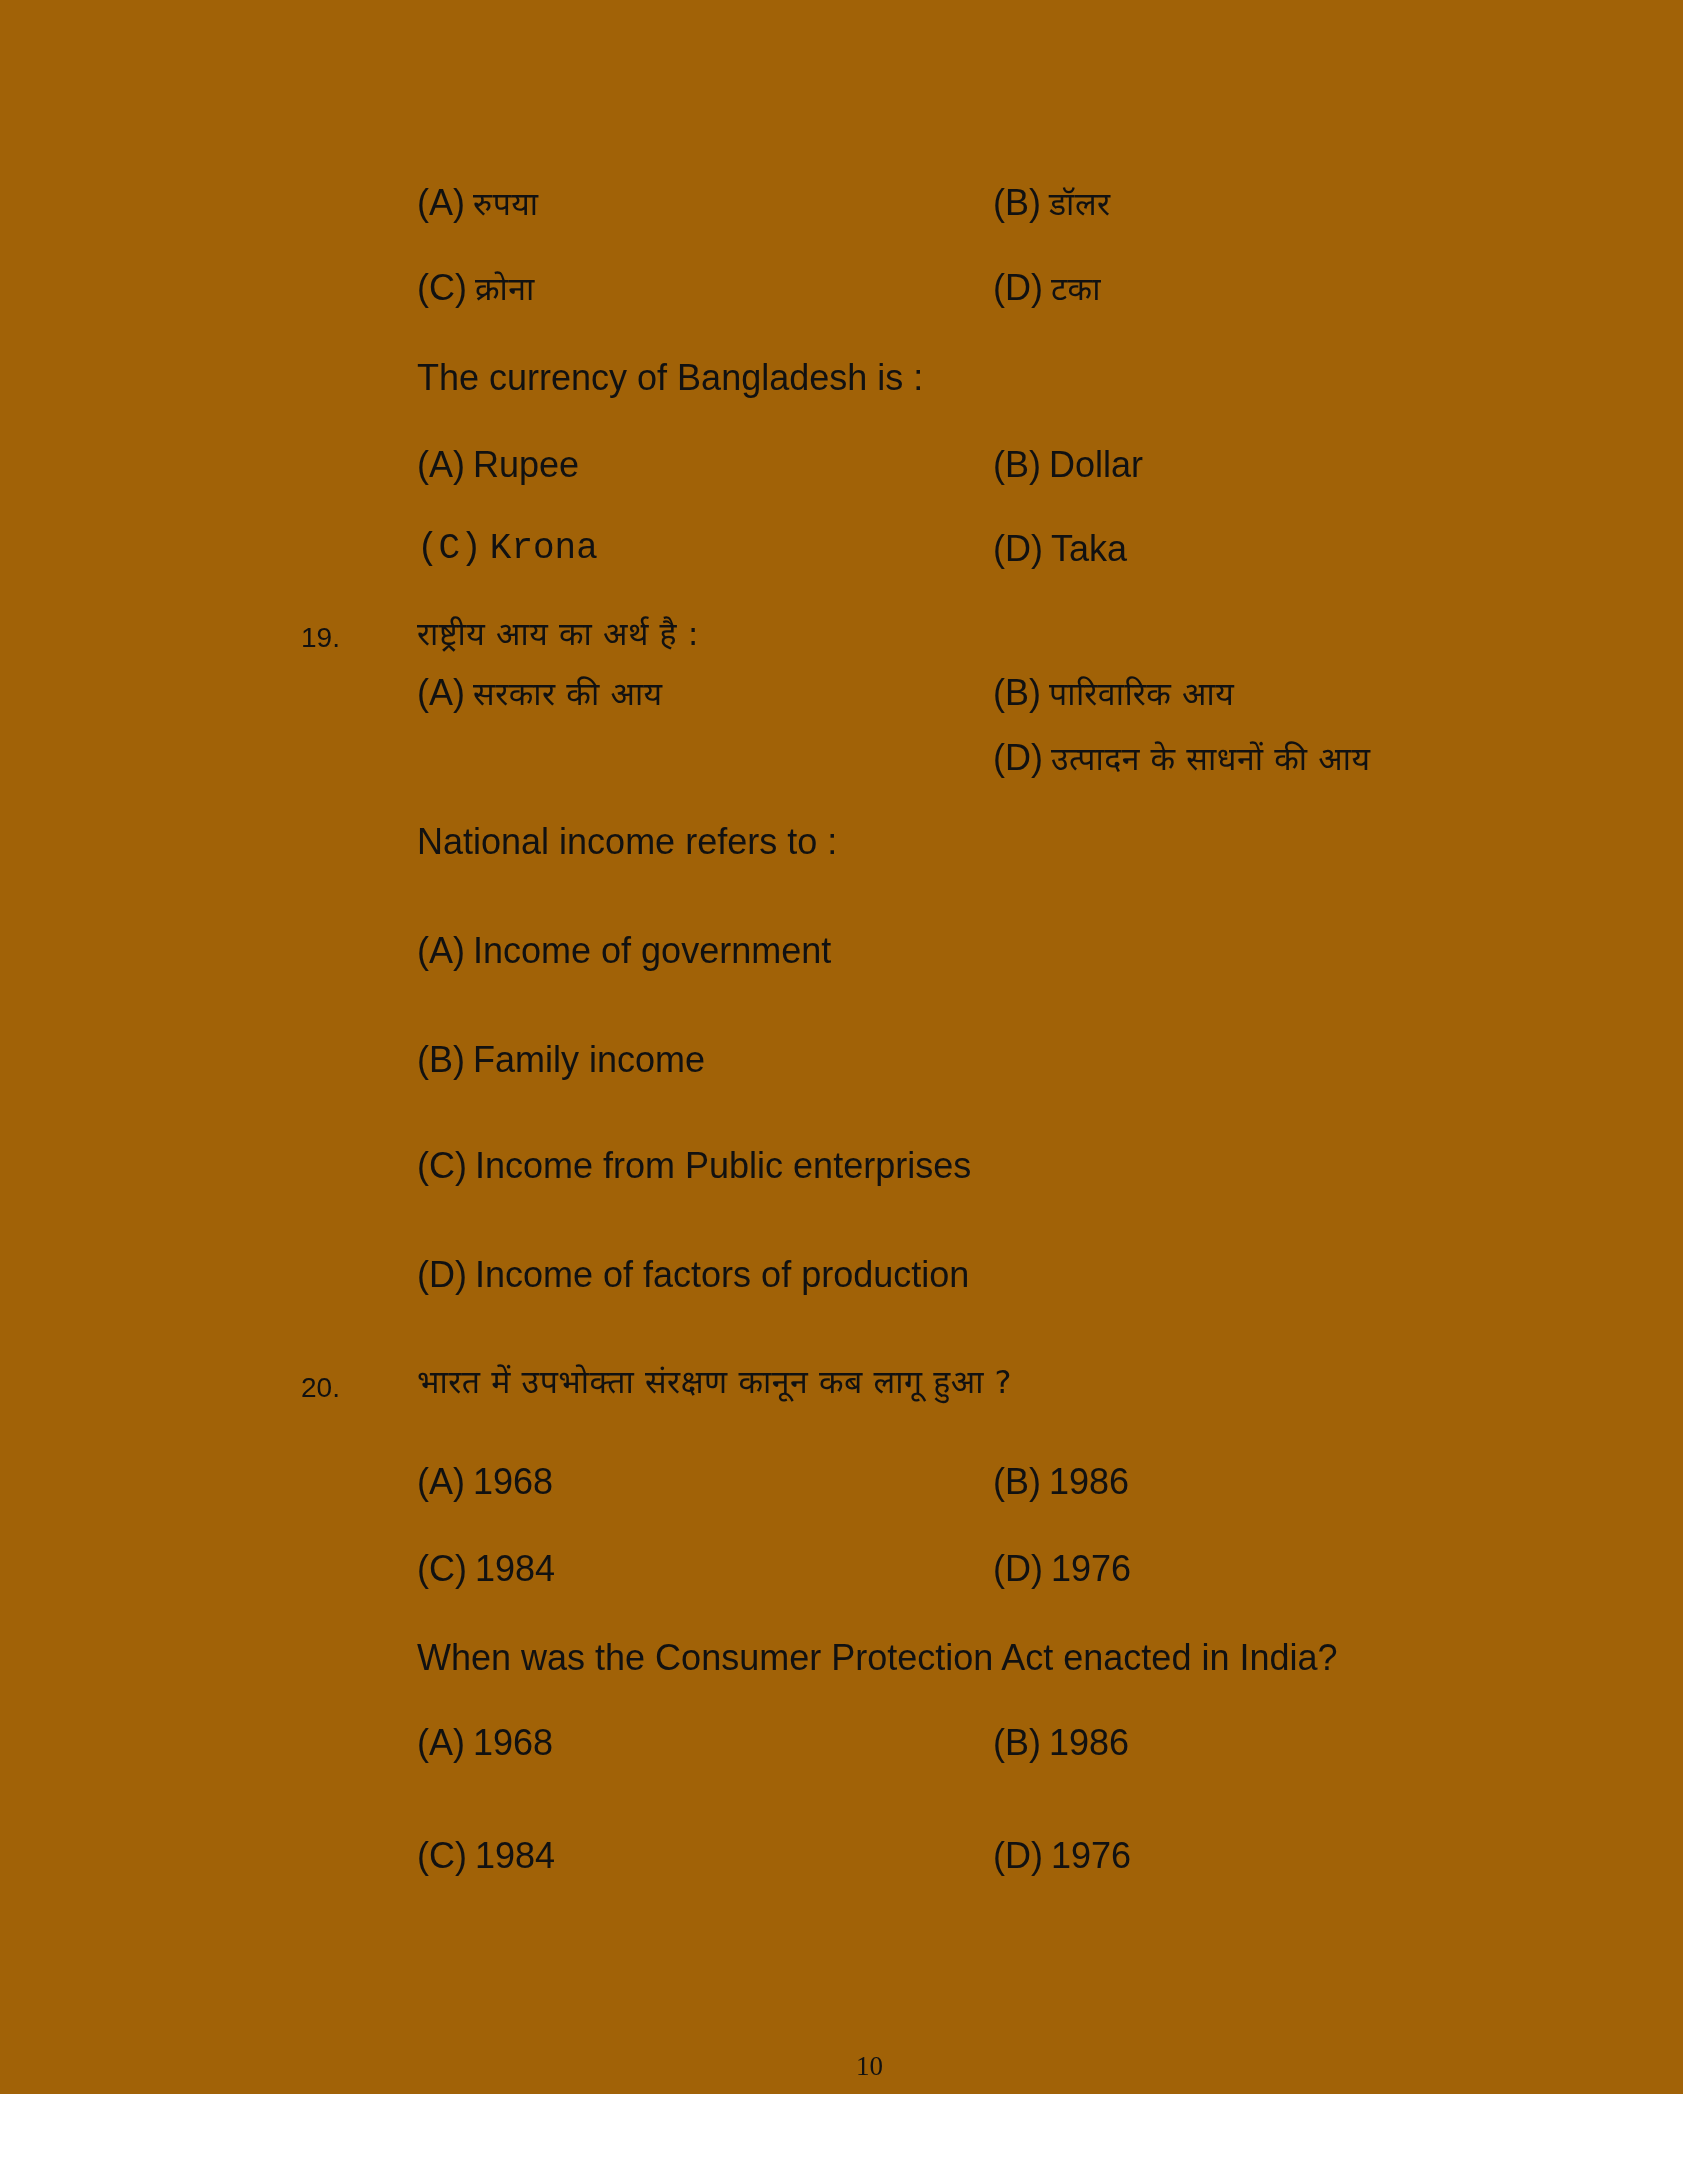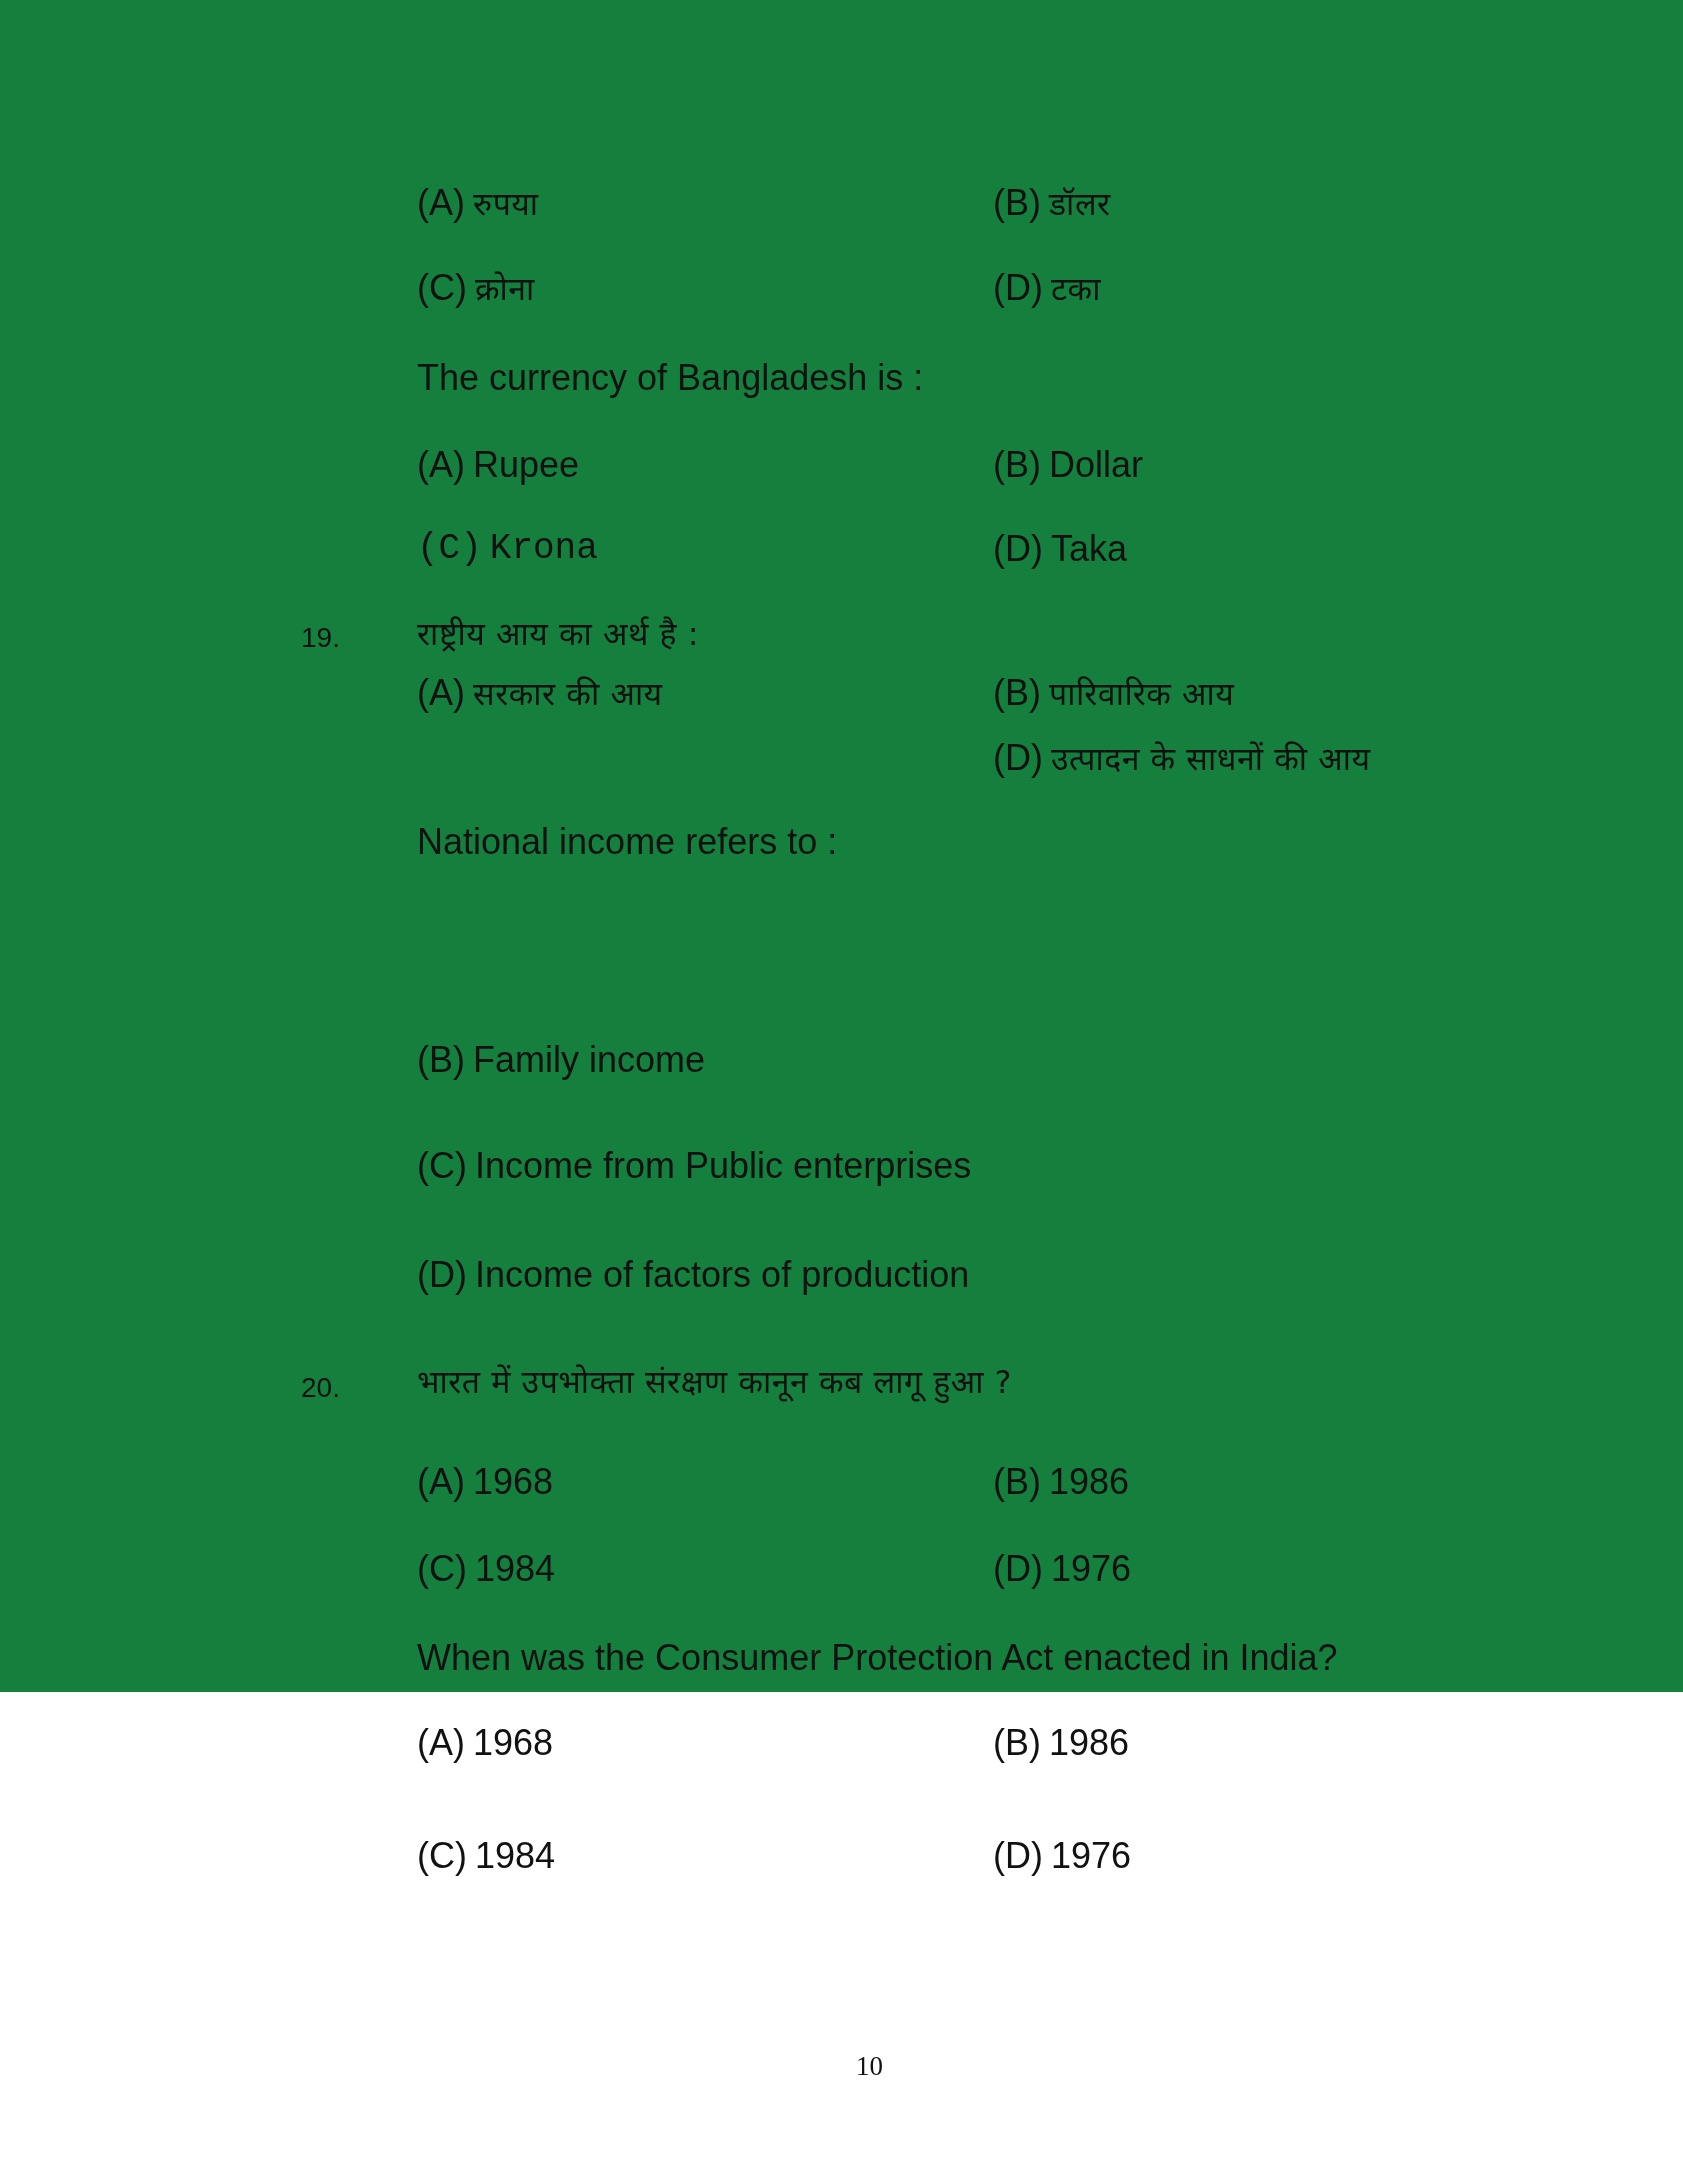--- a/index.html
+++ b/index.html
@@ -1,17 +1,17 @@
 <!DOCTYPE html>
 <html><head>
 <meta charset="utf-8">
 <style>
   html, body { margin: 0; padding: 0; background: #ffffff; }
   body { width: 1683px; height: 2178px; position: relative; overflow: hidden; color: #111111; }
-  .page { position: absolute; left: 0; top: 0; width: 1683px; height: 1692px; background: #15803d; }
+  .page { position: absolute; left: 0; top: 0; width: 1683px; height: 2094px; background: #a16207; }
   .line {
     position: absolute;
     font-family: "Liberation Sans", "DejaVu Sans", sans-serif;
     font-size: 36px;
     line-height: 40px;
     white-space: nowrap;
     color: #111111;
   }
   .hi { font-family: "DejaVu Sans", "Liberation Sans", sans-serif; font-size: 32px; letter-spacing: 0.5px; }
   .qnum { font-size: 28px; }
@@ -67,20 +67,23 @@
     <span class="lbl">(A)</span><span class="hi">सरकार की आय</span>
   </div>
   <div class="line right" style="top:673px;">
     <span class="lbl">(B)</span><span class="hi">पारिवारिक आय</span>
   </div>
   <div class="line right" style="top:738px;">
     <span class="lbl">(D)</span><span class="hi">उत्पादन के साधनों की आय</span>
   </div>
 
   <div class="line left" style="top:822px;">National income refers to :</div>
+  <div class="line left" style="top:931px;">
+    <span class="lbl">(A)</span><span>Income of government</span>
+  </div>
   <div class="line left" style="top:1040px;">
     <span class="lbl">(B)</span><span>Family income</span>
   </div>
   <div class="line left" style="top:1146px;">
     <span class="lbl">(C)</span><span>Income from Public enterprises</span>
   </div>
   <div class="line left" style="top:1255px;">
     <span class="lbl">(D)</span><span>Income of factors of production</span>
   </div>
 

